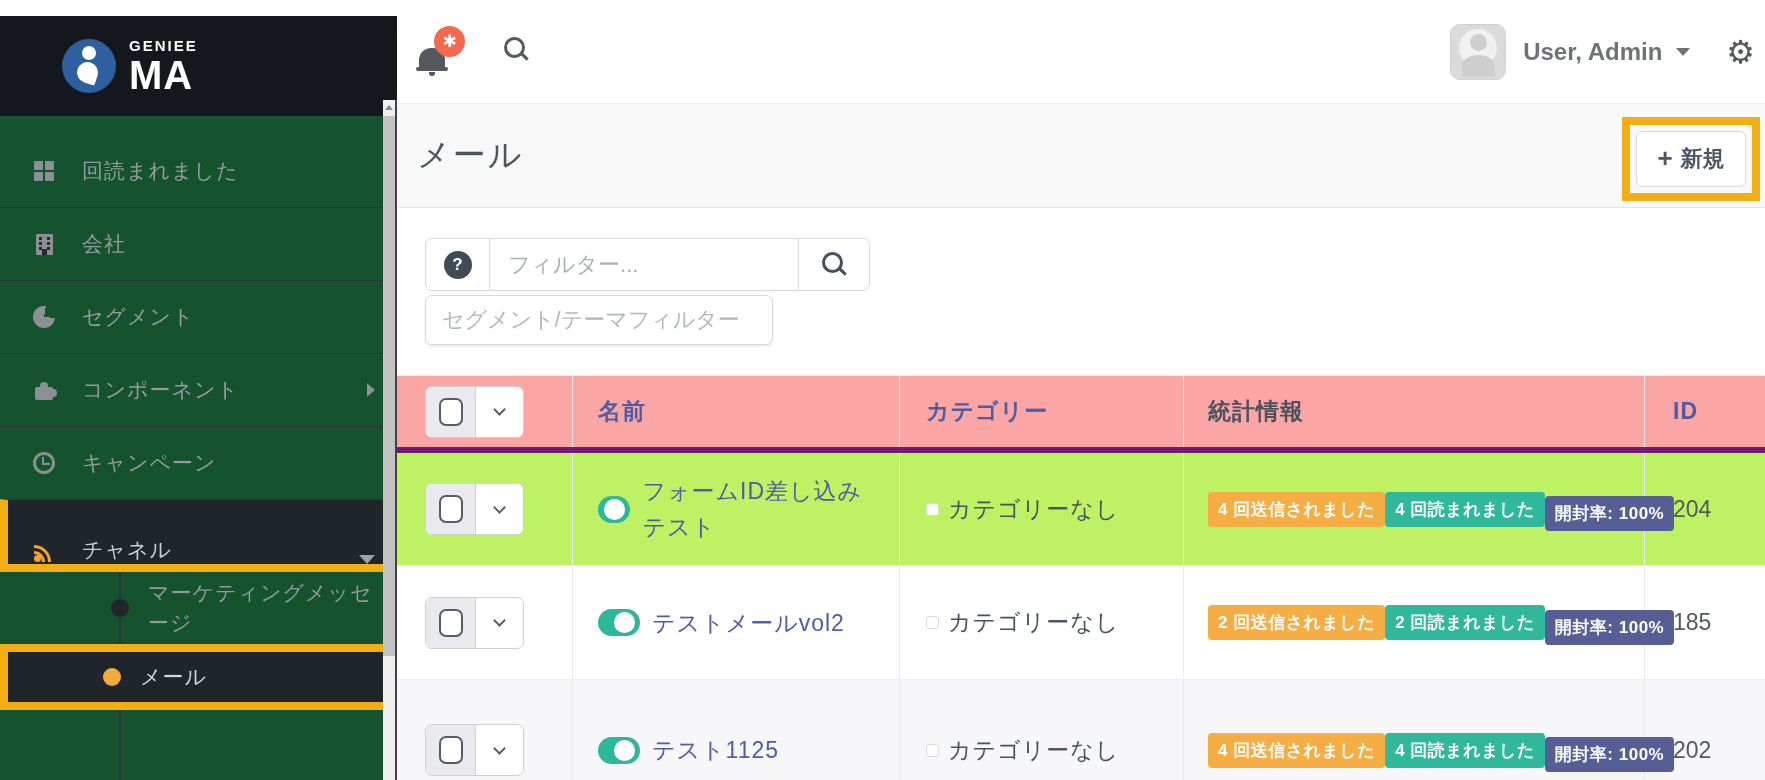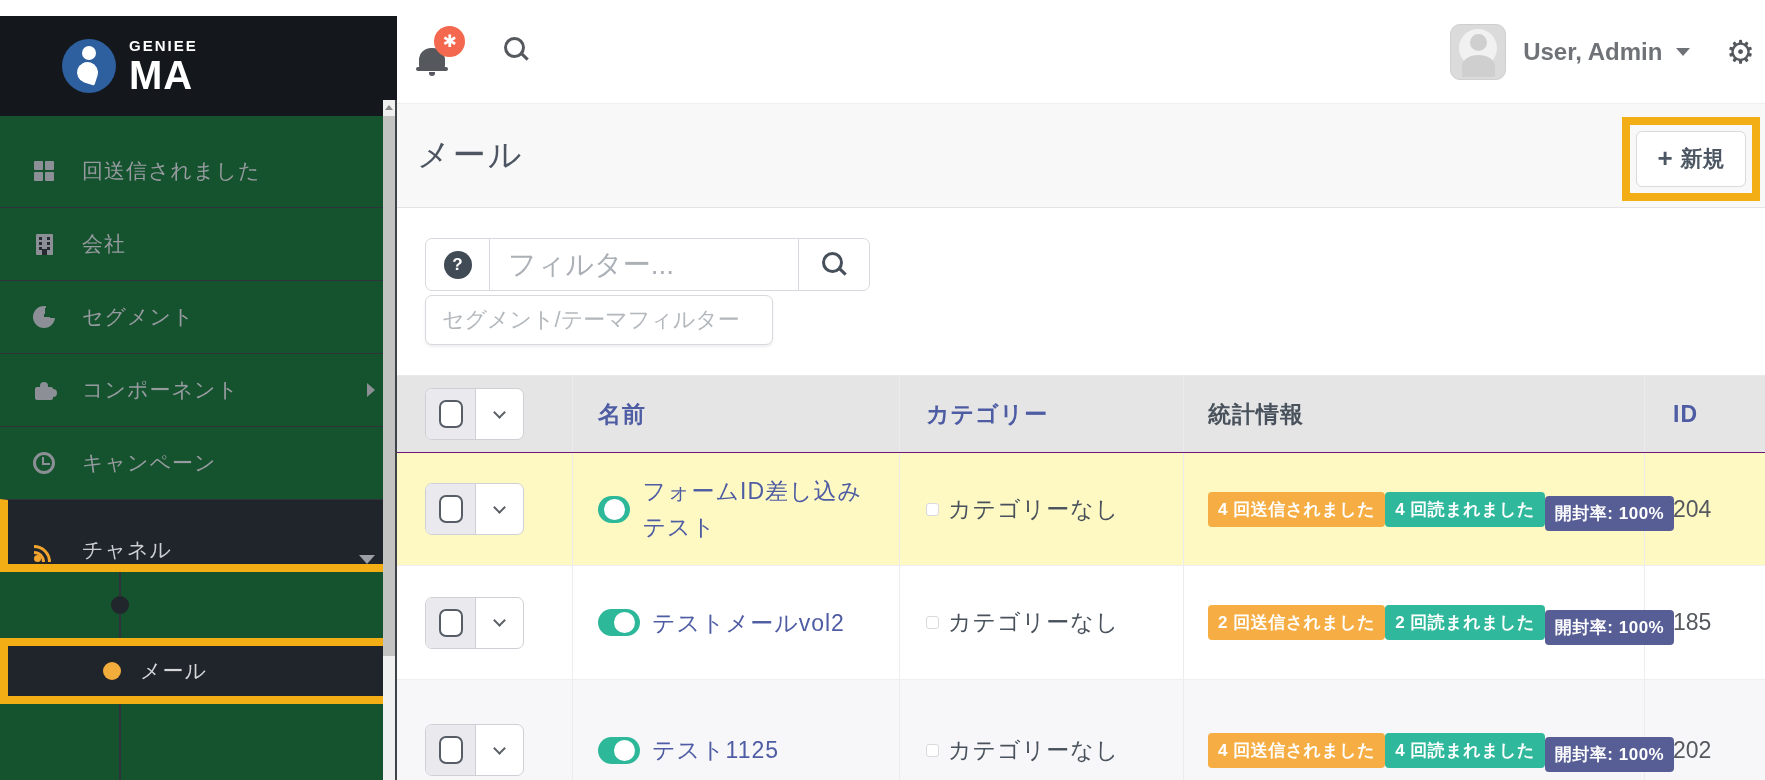--- a/index.html
+++ b/index.html
@@ -111,39 +111,39 @@
   .plus-glyph{font-size:26px;font-weight:bold;line-height:1;margin-top:-2px;}
 
   .content{flex:1;background:#fff;overflow:hidden;position:relative;}
 
   .filter-group{margin:30px 0 0 28px;width:445px;height:53px;border:1px solid #D8D9DE;border-radius:7px;
        display:flex;align-items:stretch;background:#fff;}
   .help-seg{width:64px;border-right:1px solid #D8D9DE;display:flex;align-items:center;justify-content:center;cursor:pointer;}
   .help-circle{width:28px;height:28px;border-radius:50%;background:#414B56;color:#fff;font-size:17px;font-weight:bold;
        display:flex;align-items:center;justify-content:center;}
   .help-circle i{font-style:normal;}
-  .filter-input{flex:1;border:none;outline:none;font-family:inherit;font-size:28px;color:#49525C;padding:0 18px;min-width:0;}
+  .filter-input{flex:1;border:none;outline:none;font-family:inherit;font-size:22px;color:#49525C;padding:0 18px;min-width:0;}
   .filter-input::placeholder{color:#AAB0B6;}
   .search-seg{width:71px;background:#fff;border:none;border-left:1px solid #D8D9DE;border-radius:0 7px 7px 0;
        display:flex;align-items:center;justify-content:center;cursor:pointer;}
   .mag.dark::before{border-color:#46505B;}
   .mag.dark::after{background:#46505B;}
 
   .segment-input{display:block;margin:4px 12px 0 28px;width:348px;height:50px;border:1px solid #D8D9DE;border-radius:7px;
        box-shadow:0 2px 3px rgba(0,0,0,0.07);font-family:inherit;font-size:22px;color:#49525C;padding:0 16px;outline:none;}
   .segment-input::placeholder{color:#B3B8BD;}
 
   
   .table{margin-top:30px;border-top:1px solid #E9E9EC;}
   .tr{display:grid;grid-template-columns:176px 327px 284px 461px 120px;align-items:center;}
   .tr > .td{height:100%;display:flex;align-items:center;border-right:1px solid #ECECEF;}
   .tr > .td:last-child{border-right:none;}
-  .thead{height:77px;background:#e5e5e5;border-bottom:1px solid #701a75;}
+  .thead{height:77px;background:#fca5a5;border-bottom:6px solid #701a75;}
   .row{border-bottom:1px solid #EFEFF2;}
-  .row-0{height:113px;background:#fef9c3;}
+  .row-0{height:113px;background:#bef264;}
   .row-1{height:114px;background:#fff;}
   .row-2{height:141px;background:#F7F7F9;}
 
   .td-sel{padding-left:28px;}
   .td-name{padding:0 30px 0 25px;display:block;align-self:center;}
   .td-cat{padding-left:26px;}
   .td-stats{padding-left:24px;display:block;align-self:center;}
   .td-id{padding-left:28px;}
 
   .th{font-size:23px;font-weight:bold;letter-spacing:1px;}
@@ -188,21 +188,21 @@
       <span class="logo-text">
         <span class="logo-top">GENIEE</span>
         <span class="logo-main">MA</span>
       </span>
     </div>
     <nav class="nav">
       <div class="nav-item">
         <span class="nicon">
             <span class="icon-grid"></span>
           </span>
-        <span>回送信されました</span>
+        <span>回読まれました</span>
       </div>
       <div class="nav-item">
         <span class="nicon">
             <span class="icon-building"></span>
           </span>
         <span>会社</span>
       </div>
       <div class="nav-item">
         <span class="nicon">
             <span class="icon-pie"></span>
@@ -229,20 +229,21 @@
               <i class="arc1"></i>
             </span>
         </span>
         <span>チャネル</span>
         <span class="caret-down"></span>
       </div>
       <div class="submenu">
         <span class="timeline"></span>
         <div class="sub-item">
           <span class="dot"></span>
+          <span class="sub-label">マーケティングメッセージ</span>
         </div>
         <div class="sub-item mail hl">
           <span class="dot"></span>
           <span class="sub-label">メール</span>
         </div>
       </div>
     </nav>
   </aside>
 
   <div class="side-scrollbar">

